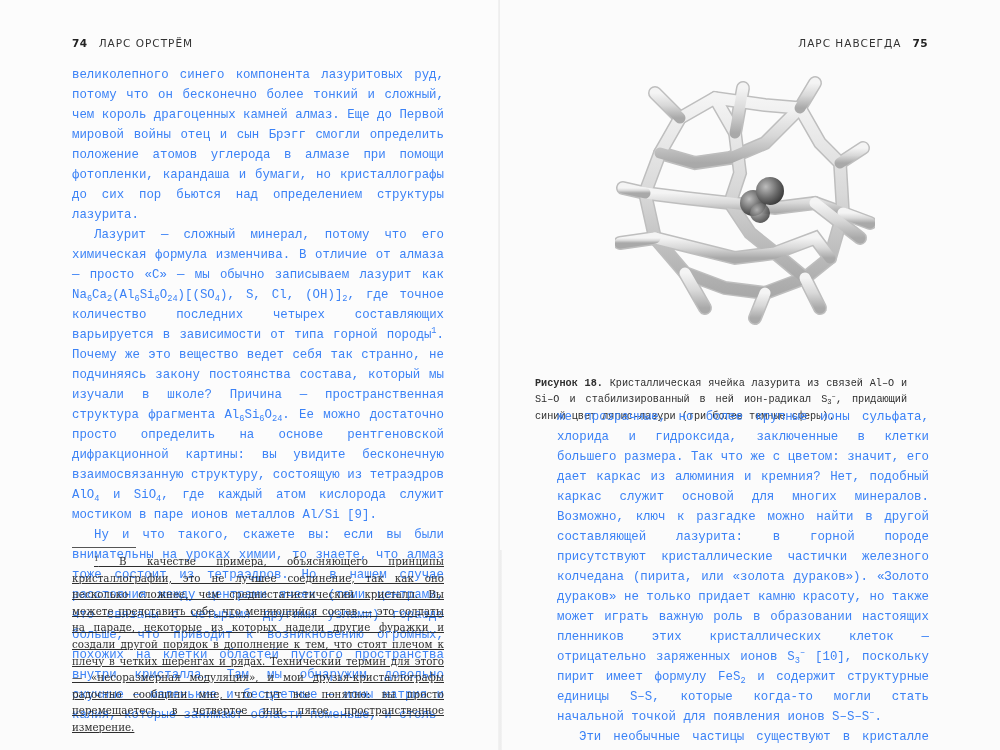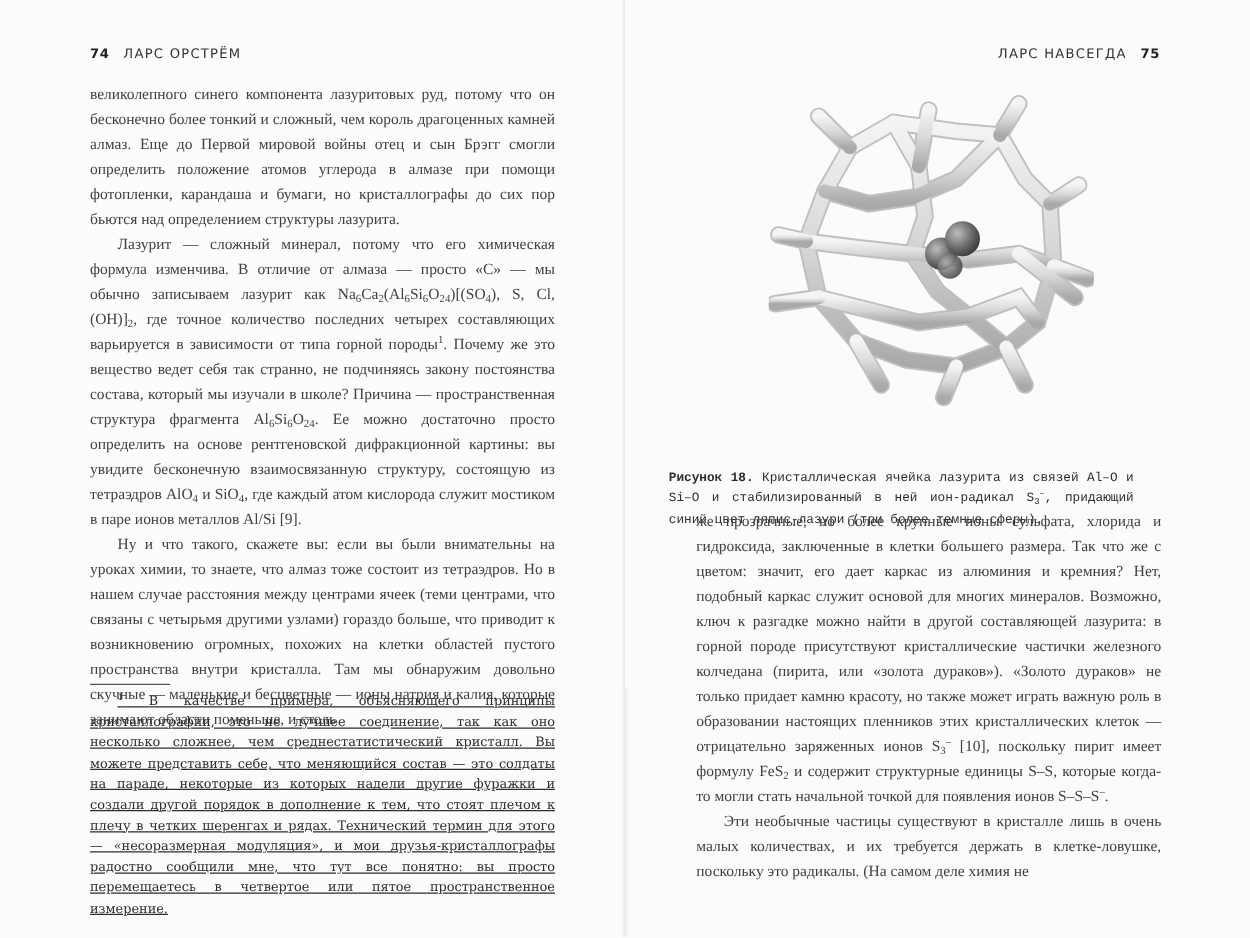--- a/index.html
+++ b/index.html
@@ -21,23 +21,23 @@
       font-size: 10.5px; letter-spacing: 1px; color: #333;
     }
     .running-head .num { font-weight: bold; letter-spacing: 0.5px; color: #222; }
     .rh-left { left: 72px; }
     .rh-left .num { margin-right: 11px; }
     .rh-right { right: 72px; }
     .rh-right .num { margin-left: 11px; }
 
     .body-text {
       position: absolute;
-      font-family: Liberation Serif, serif;
+      font-family: Liberation Mono, monospace;
       font-size: 12.4px; line-height: 20px;
-      text-align: justify; color: #404040;
+      text-align: justify; color: #3b82f6;
       hyphens: manual;
     }
     .body-text p { margin: 0; text-indent: 0; }
     .body-text p.indent { text-indent: 22px; }
     .left-col { left: 72px; top: 65px; width: 372px; }
     .right-col { left: 557px; top: 407px; width: 372px; }
 
     sub, sup { font-size: 70%; line-height: 0; }
     sub { vertical-align: -0.3em; }
     sup { vertical-align: 0.55em; }

